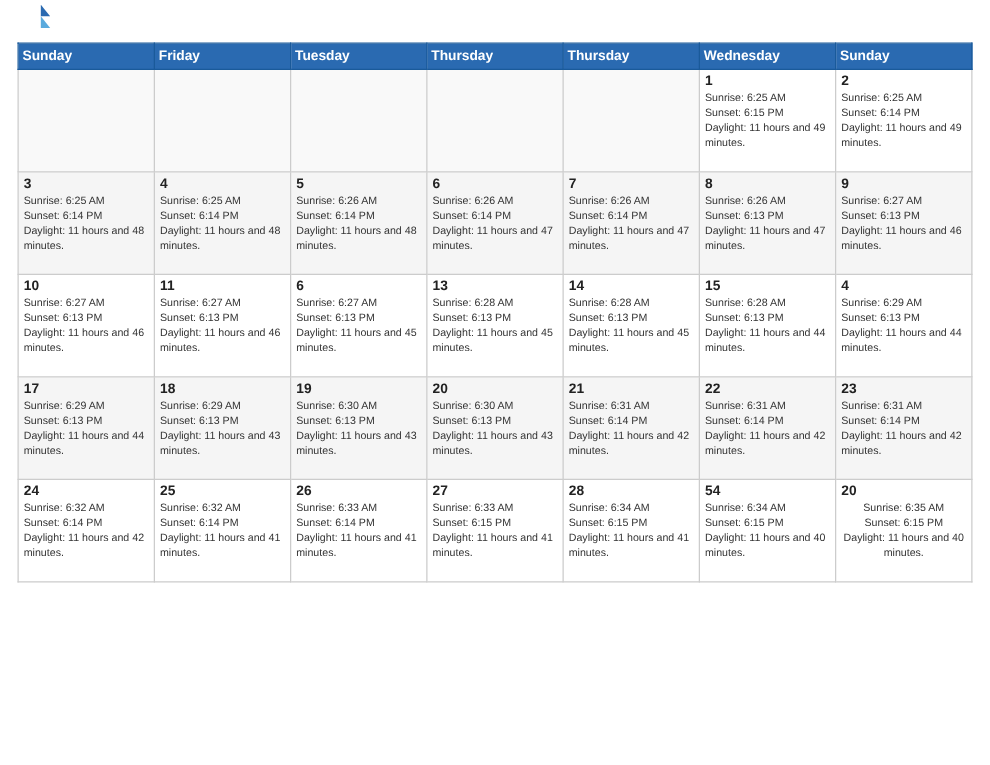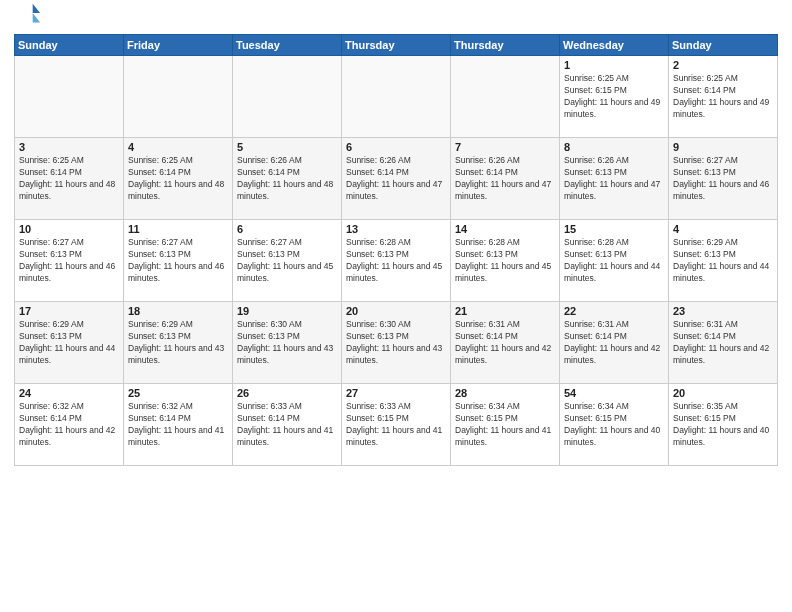--- a/index.html
+++ b/index.html
@@ -310,20 +310,20 @@
 Daylight: 11 hours and 41 minutes.</div>
           </td>
           <td>
             <span class="day-num">54</span>
             <div class="day-info" style="white-space: pre-line;">Sunrise: 6:34 AM
 Sunset: 6:15 PM
 Daylight: 11 hours and 40 minutes.</div>
           </td>
           <td>
             <span class="day-num">20</span>
-            <div class="day-info" style="white-space: pre-line;">Sunrise: 6:35 AM
+            <div class="day-info" style="white-space: pre-line; text-align: center;">Sunrise: 6:35 AM
 Sunset: 6:15 PM
 Daylight: 11 hours and 40 minutes.</div>
           </td>
         </tr>
       </tbody>
   </table>
 </div>
 
 </body></html>

